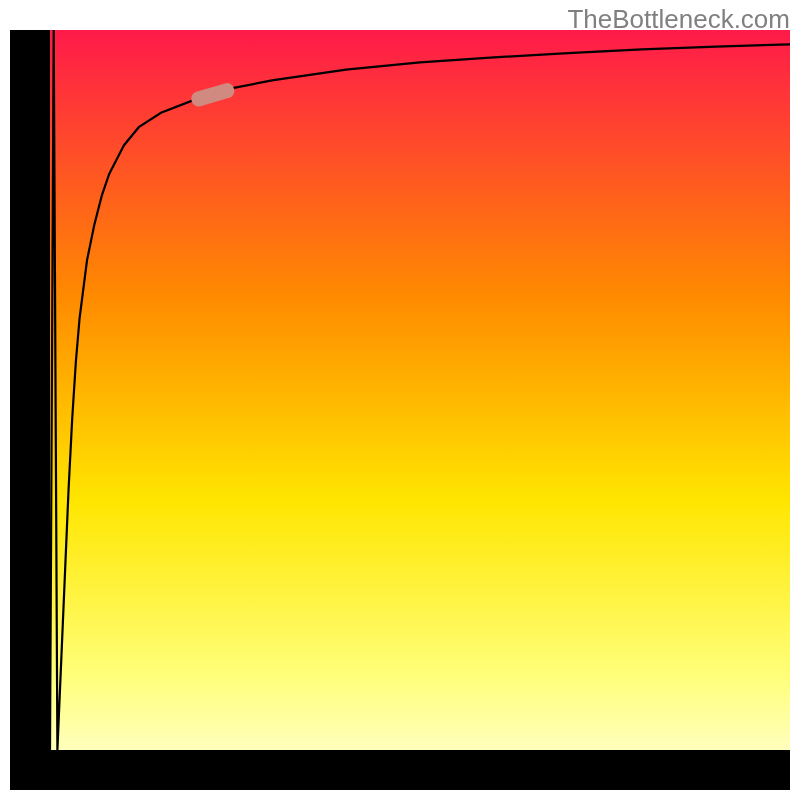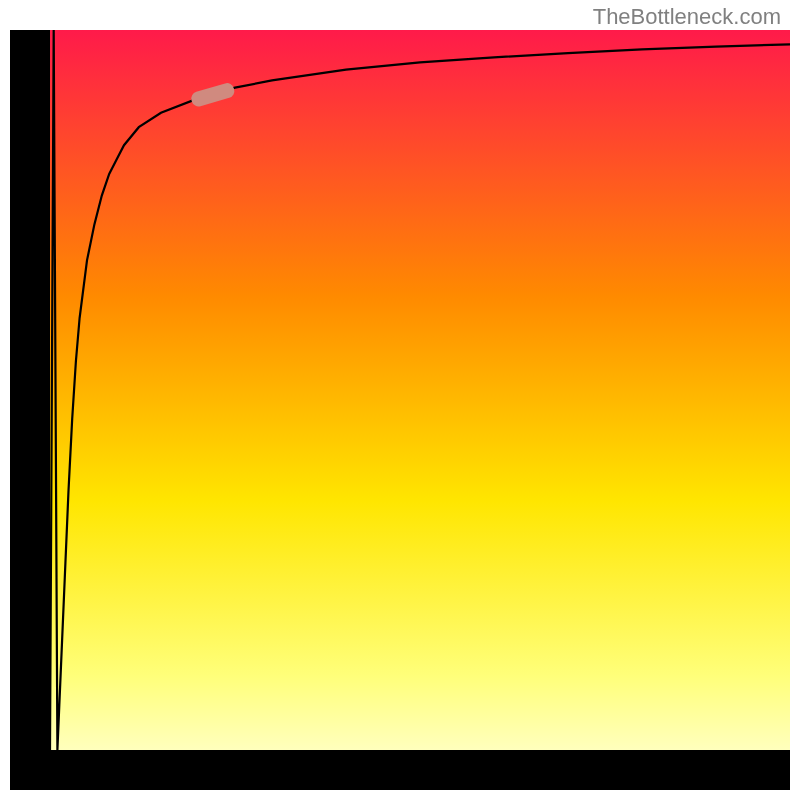--- a/index.html
+++ b/index.html
@@ -7,22 +7,22 @@
     width: 800px;
     height: 800px;
     background: #ffffff;
     position: relative;
     font-family: Arial, Helvetica, sans-serif;
     overflow: hidden;
   }
   .attribution {
     position: absolute;
     top: 4px;
-    right: 19px;
-    font-size: 22px;
+    right: 10px;
+    font-size: 26px;
     color: #808080;
     font-weight: 400;
     z-index: 10;
   }
   .chart-wrap {
     position: absolute;
     top: 30px;
     left: 10px;
     width: 780px;
     height: 760px;

